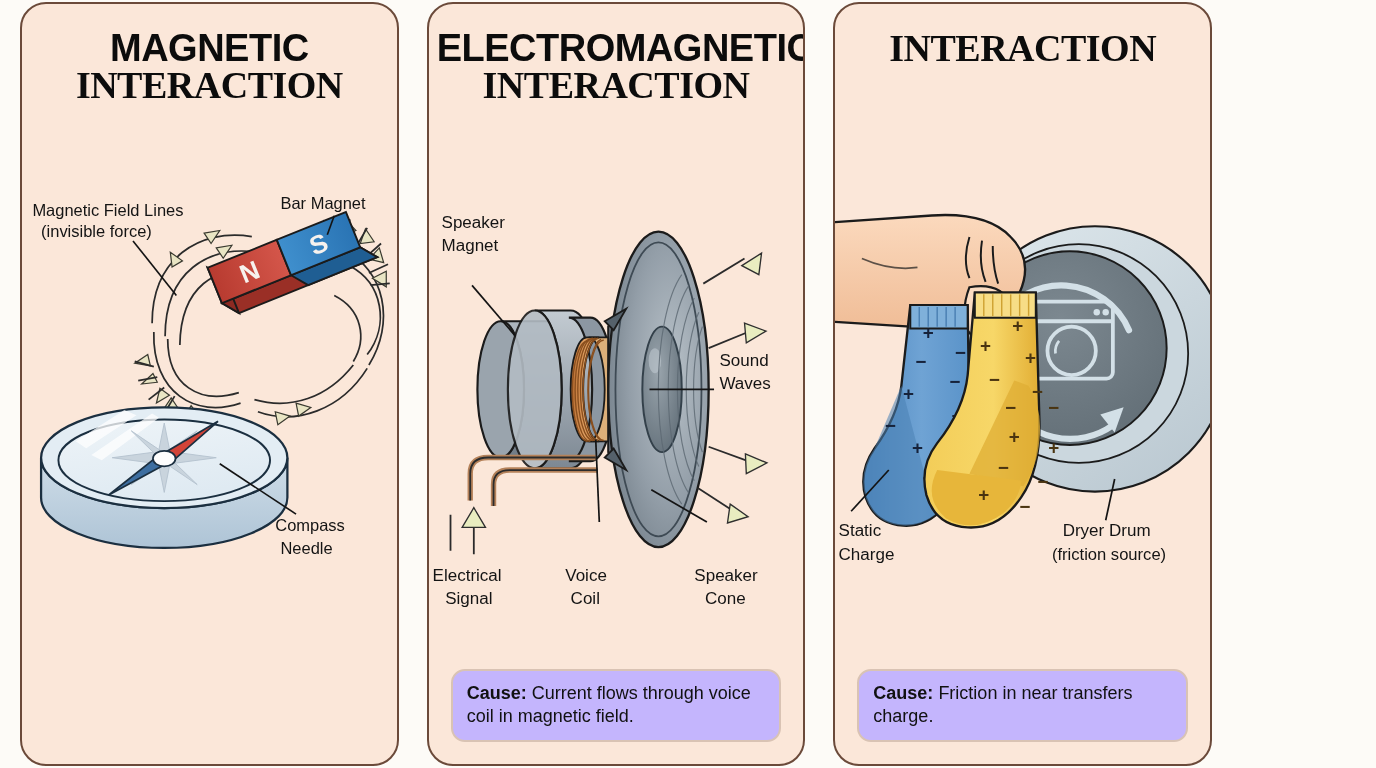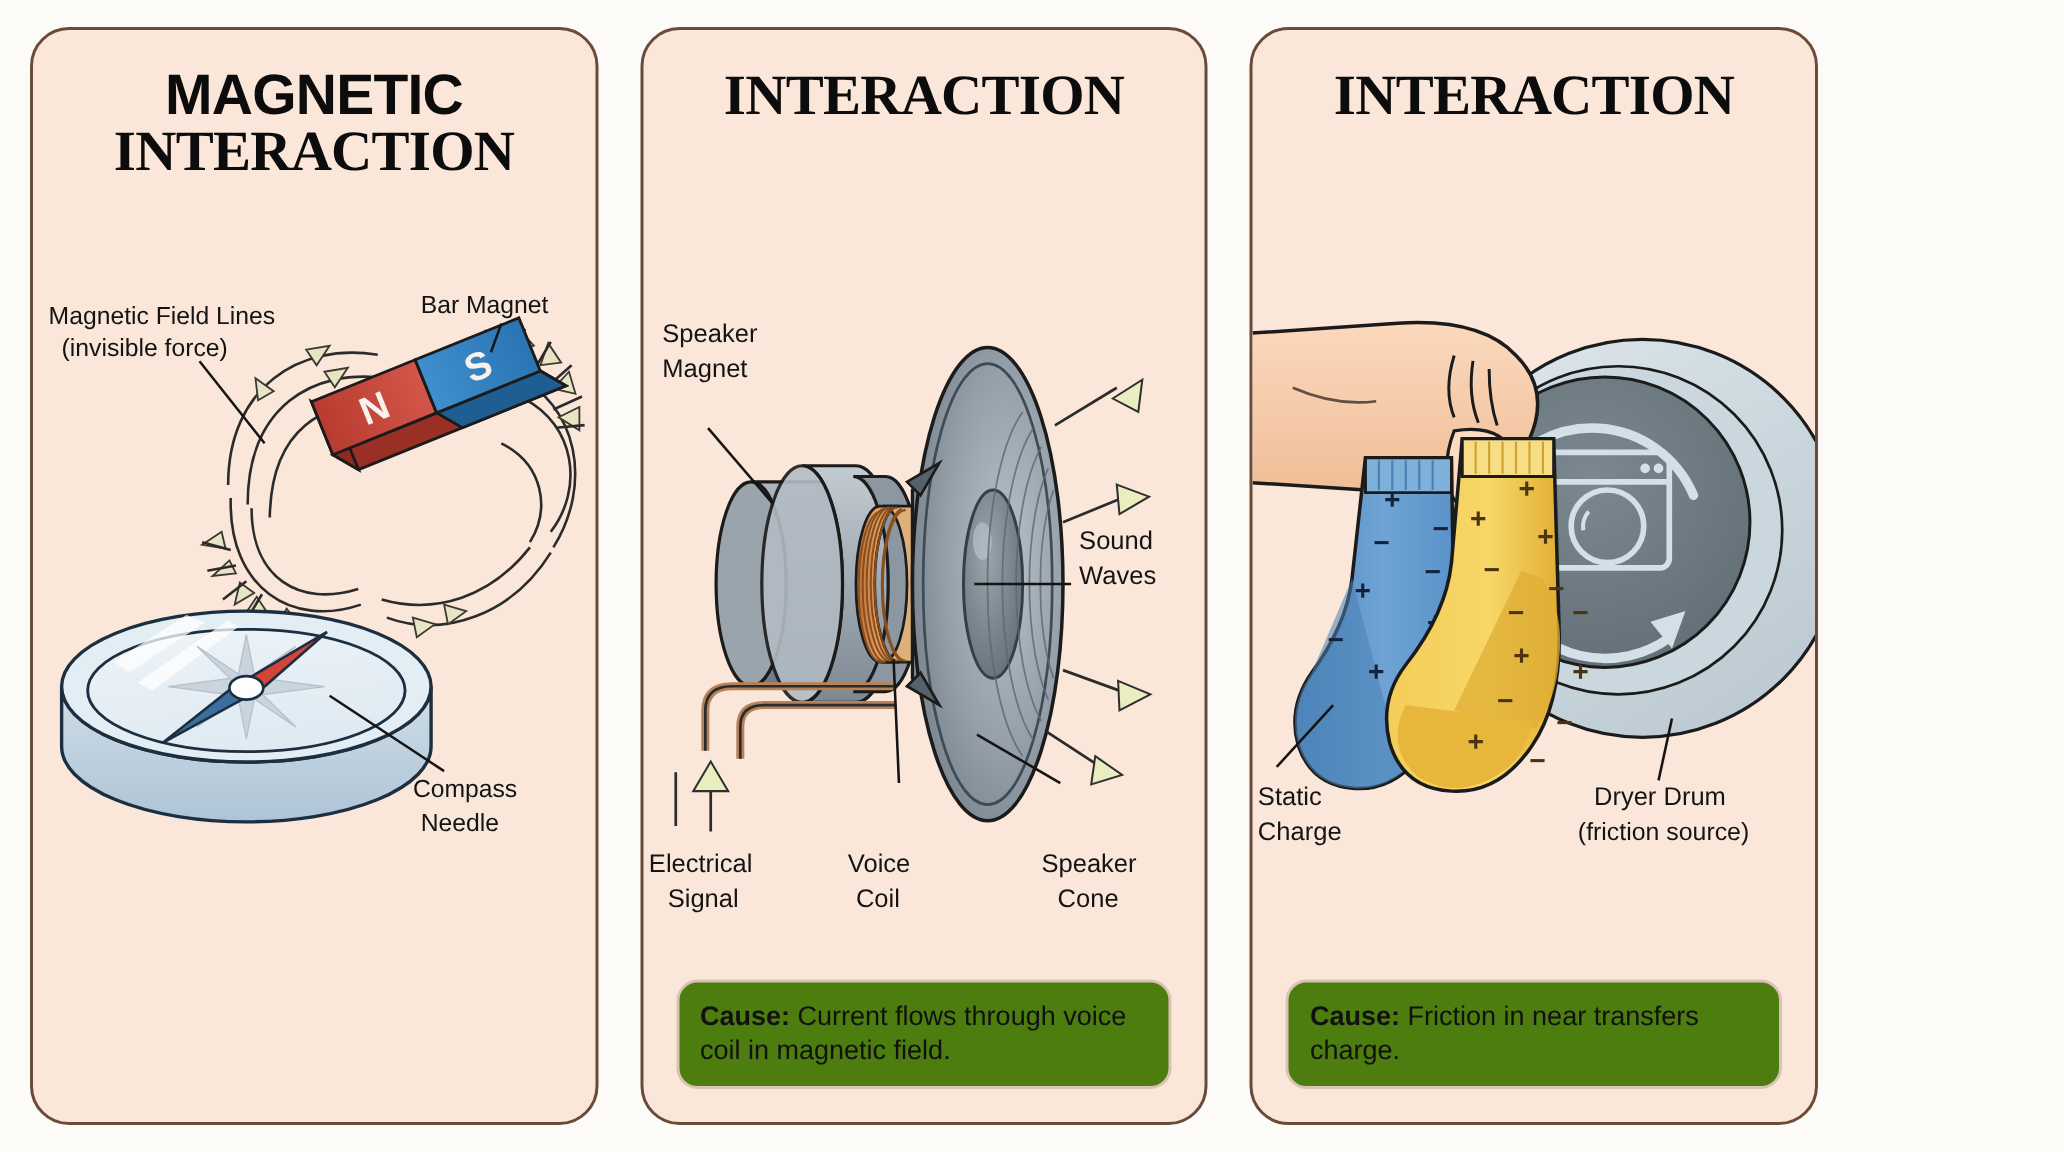--- a/index.html
+++ b/index.html
@@ -7,21 +7,21 @@
     width: 1376px; height: 768px;
     background: #fdfbf7;
     font-family: "Liberation Sans", sans-serif;
     overflow: hidden;
   }
   .board {
     position: relative;
     width: 1232px; height: 768px;
     display: flex;
     gap: 28px;
-    padding: 18px 20px;
+    padding: 2px 20px;
     background: #fdfbf7;
   }
   .panel {
     position: relative;
     flex: 1 1 0;
     background: #fbe7d9;
     border: 2.5px solid #6b4a3a;
     border-radius: 26px;
     overflow: hidden;
   }
@@ -37,21 +37,21 @@
     color: #0c0c0c;
     padding: 0 8px;
   }
   .panel-title .l2 { display: block; font-family: Liberation Serif, serif; }
   .art { position: absolute; top: 0; left: 0; width: 100%; height: 100%; }
   .art svg { width: 100%; height: 100%; display: block; }
 
   .caption {
     position: absolute;
     left: 22px; right: 22px; bottom: 22px;
-    background: #4d7c0f;
+    background: #c4b5fd;
     border: 2px solid #d9c3b4;
     border-radius: 14px;
     padding: 11px 14px 12px 14px;
     font-size: 18.5px;
     line-height: 1.28;
     color: #111;
   }
   .caption .k { font-weight: bold; }
   .caption .row { display: block; }
   .cap2 { font-size: 18px; }
@@ -200,20 +200,21 @@
           <text class="lbl" x="292" y="540">Compass</text>
           <text class="lbl" x="298" y="566">Needle</text>
         </g>
       </svg>
     </div>
 
   </section>
 
   <section class="panel">
     <div class="panel-title">
+      <span class="l1">ELECTROMAGNETIC</span>
       <span class="l2">INTERACTION</span>
     </div>
 
     <div class="art">
       <svg viewBox="0 0 418 740" preserveAspectRatio="xMidYMid meet">
         <defs>
           <linearGradient id="gMag" x1="0" y1="0" x2="0" y2="1">
             <stop offset="0" stop-color="#aeb7bf"></stop>
               <stop offset="0.5" stop-color="#8d98a3"></stop>
               <stop offset="1" stop-color="#6f7b86"></stop>

